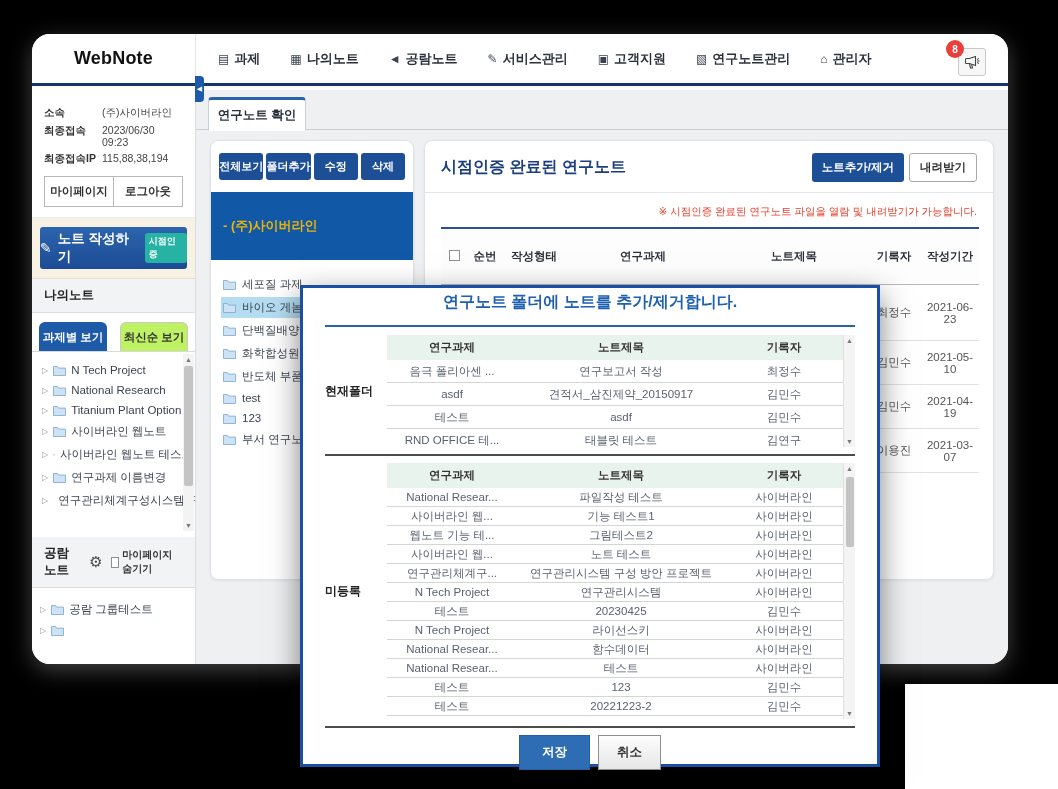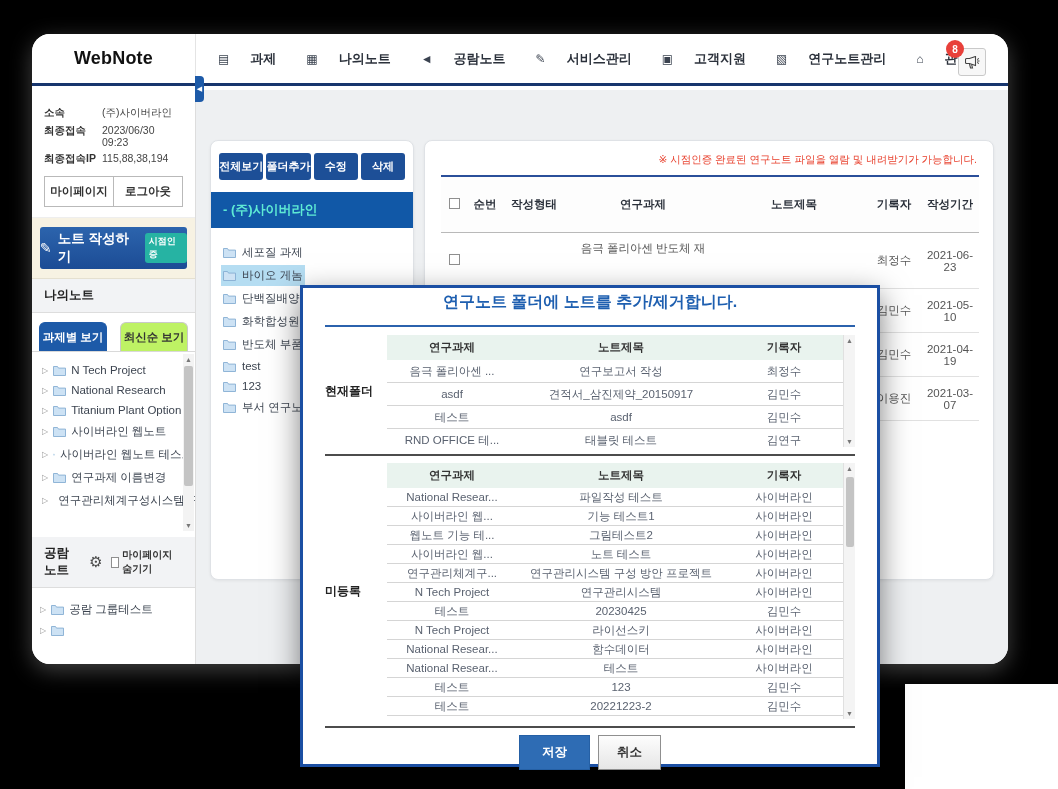--- a/index.html
+++ b/index.html
@@ -13,21 +13,21 @@
 
   
   .hdr { position:absolute; left:0; top:0; right:0; height:52px; background:#fff;
     border-bottom:3px solid #17356d; display:flex; align-items:center; }
   .logo-box { width:164px; height:100%; display:flex; align-items:center; justify-content:center;
     border-right:1px solid #e4e4e4; }
   .logo { font-size:18px; font-weight:bold; color:#111; letter-spacing:.2px; }
   .topnav { display:flex; align-items:center; gap:30px; padding-left:22px; flex:1; }
   .nav-item { display:flex; align-items:center; gap:5px; cursor:pointer; text-decoration:none; }
   .nav-ic { font-size:12px; color:#3b4350; }
-  .nav-label { font-size:13px; font-weight:bold; color:#2b313b;margin-left:16px; }
+  .nav-label { font-size:13px; font-weight:bold; color:#2b313b; }
   .notif { position:absolute; right:22px; top:12px; width:32px; height:32px; }
   .notif-box { position:absolute; right:0; top:2px; width:28px; height:28px; background:#f7f7f7;
     border:1px solid #c9c9c9; border-radius:3px; display:flex; align-items:center; justify-content:center; }
   .notif-badge { position:absolute; left:-8px; top:-6px; width:18px; height:18px; background:#e8403a;
     border-radius:50%; color:#fff; font-size:10px; font-weight:bold; display:flex; align-items:center;
     justify-content:center; z-index:2; }
 
   
   .sidebar { position:absolute; left:0; top:56px; bottom:0; width:164px; background:#fff;
     border-right:1px solid #ddd; }
@@ -87,21 +87,21 @@
     border:1px solid #c9ced4; border-top:3px solid #2b62ad; border-bottom:1px solid #fff;
     border-radius:4px 4px 0 0; display:flex; align-items:center; justify-content:center;
     font-size:12.5px; font-weight:bold; color:#27303c; cursor:pointer; z-index:2; }
 
   .panel { position:absolute; background:#fff; border:1px solid #dfe2e6; border-radius:8px;
     box-shadow:0 1px 3px rgba(0,0,0,.06); }
   .folder-panel { left:14px; top:50px; width:204px; height:440px; overflow:hidden; }
   .fp-toolbar { display:flex; gap:3px; padding:12px 8px; }
   .fp-btn { flex:1; background:#1d4f97; color:#fff; font-size:11px; font-weight:bold;
     text-align:center; padding:6px 0; border-radius:3px; cursor:pointer; white-space:nowrap; }
-  .fp-head { background:#1158a7; color:#5eead4; font-size:13px; font-weight:bold; padding:9px 12px; }
+  .fp-head { background:#1158a7; color:#eab308; font-size:13px; font-weight:bold; padding:25px 12px; }
   .folder-list { padding:12px 10px; }
   .folder-row { display:flex; align-items:center; gap:6px; padding:3px 2px; margin:2px 0; cursor:pointer; width:max-content; }
   .folder-row.selected { background:#b5ddf2; }
   .folder-label { font-size:11.5px; color:#3c4450; white-space:nowrap; }
 
   .notes-panel { left:228px; top:50px; width:570px; height:440px; overflow:hidden; }
   .np-hdr { display:flex; align-items:center; padding:12px 16px 10px; border-bottom:1px solid #e4e7ea; }
   .np-title { font-size:16px; font-weight:bold; color:#1b3f7e; }
   .np-btns { margin-left:auto; display:flex; gap:5px; }
   .np-btn-primary { background:#1d4f97; color:#fff; font-size:11.5px; font-weight:bold;
@@ -349,20 +349,23 @@
               <path d="M0.5 1.5 h4 l1 1.6 h7 v7.4 h-12 z" fill="#cde2f4" stroke="#86aed3" stroke-width="0.9"></path>
             </svg>
             <span class="tree-label"></span>
           </div>
         </div>
     </aside>
 
     <div class="collapse-tab">◀</div>
 
     <div class="content">
+      <div class="tabstrip">
+        <div class="m-tab">연구노트 확인</div>
+      </div>
 
       <div class="panel folder-panel">
         <div class="fp-toolbar">
 
             <span class="fp-btn">전체보기</span>
 
             <span class="fp-btn">폴더추가</span>
 
             <span class="fp-btn">수정</span>
 
@@ -423,20 +426,27 @@
             <div class="folder-row">
               <svg width="13" height="11" viewBox="0 0 13 11">
                 <path d="M0.5 1.5 h4 l1 1.6 h7 v7.4 h-12 z" fill="#cde2f4" stroke="#86aed3" stroke-width="0.9"></path>
               </svg>
               <span class="folder-label">부서 연구노트 관리</span>
             </div>
           </div>
       </div>
 
       <div class="panel notes-panel">
+        <div class="np-hdr">
+          <span class="np-title">시점인증 완료된 연구노트</span>
+          <span class="np-btns">
+            <span class="np-btn-primary">노트추가/제거</span>
+            <span class="np-btn-secondary">내려받기</span>
+          </span>
+        </div>
         <div class="np-notice">※ 시점인증 완료된 연구노트 파일을 열람 및 내려받기가 가능합니다.</div>
         <table class="notes-table">
           <colgroup>
             <col style="width:26px">
               <col style="width:36px">
               <col style="width:62px">
             <col style="width:156px">
               <col style="width:146px">
               <col style="width:54px">
               <col style="width:58px">

